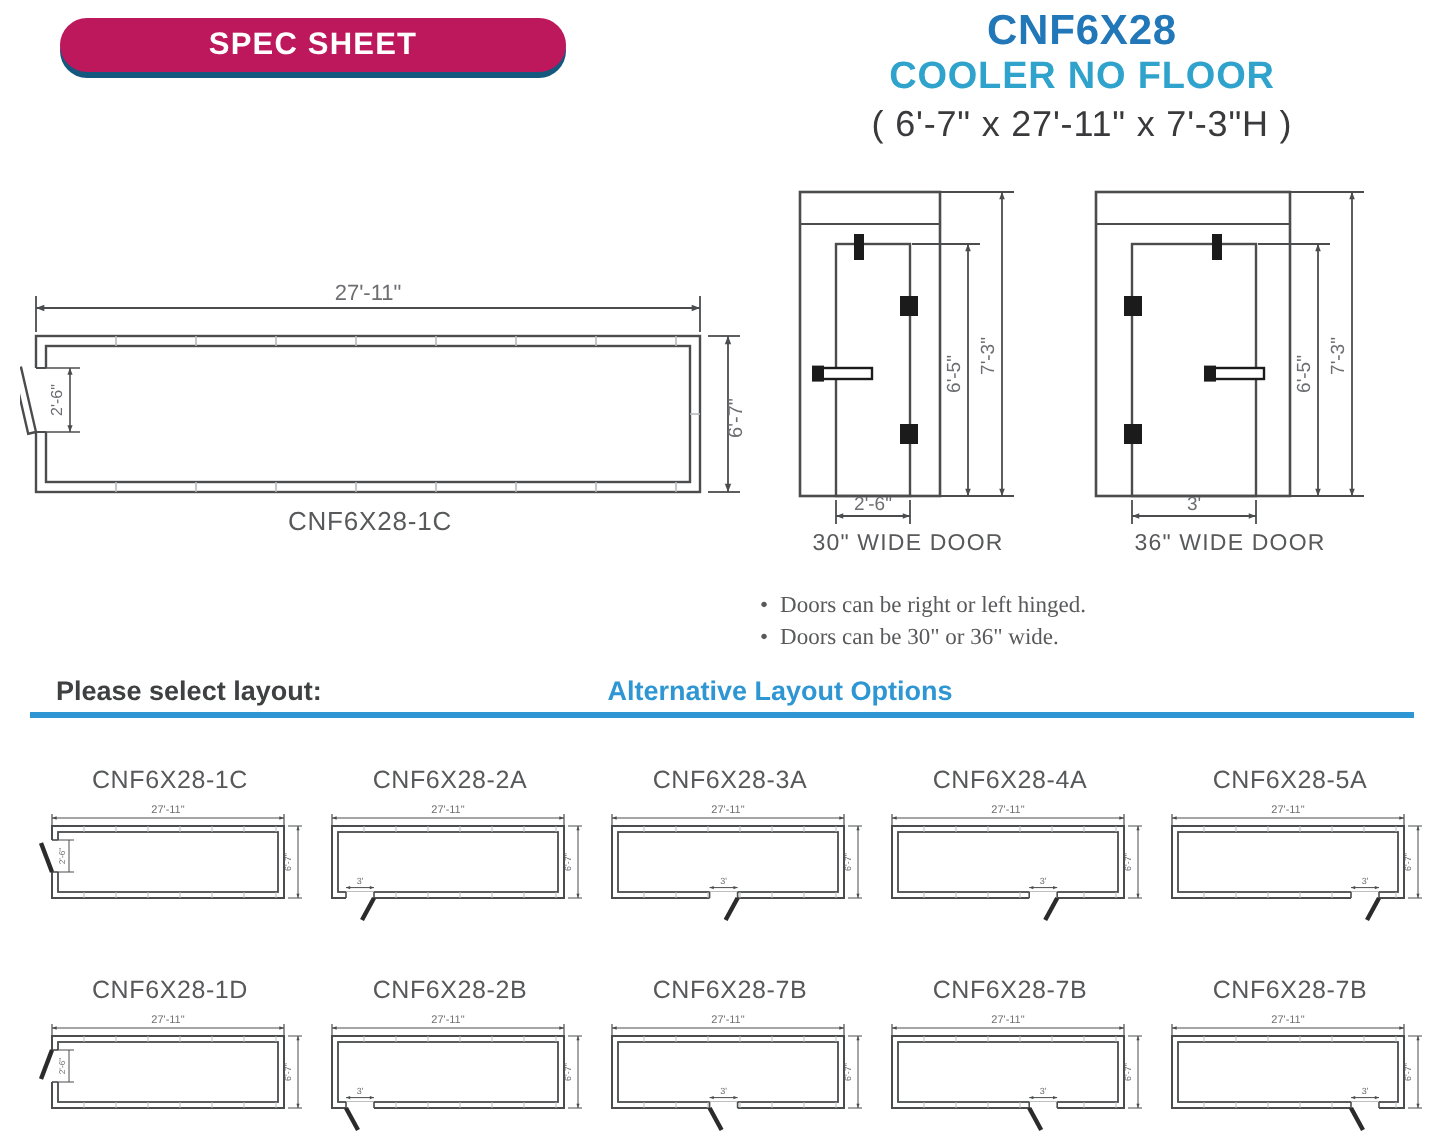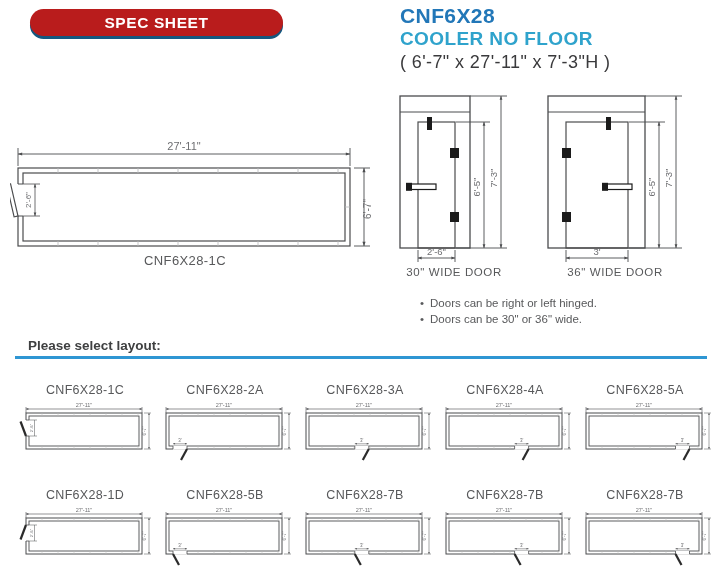--- a/index.html
+++ b/index.html
@@ -1,40 +1,40 @@
 <!DOCTYPE html>
 <html><head>
 <meta charset="utf-8">
 <style>
   html,body{margin:0;padding:0;background:#fff;}
   .page{position:relative;width:722px;height:569px;background:#ffffff;
         font-family:"Liberation Sans",sans-serif;overflow:hidden;}
 
   .badge{position:absolute;left:30px;top:9px;width:253px;height:27px;
-         background:#b91c1c;border-radius:14px;box-shadow:0 3px 0 #14577f;
+         background:#be185d;border-radius:14px;box-shadow:0 3px 0 #14577f;
          display:flex;align-items:center;justify-content:center;}
   .badge span{color:#fff;font-weight:bold;font-size:15.5px;letter-spacing:.6px;}
 
-  .header{position:absolute;left:400px;top:4px;width:282px;line-height:1.16;}
+  .header{position:absolute;left:400px;top:4px;width:282px;text-align:center;line-height:1.16;}
   .header .model{color:#2277b8;font-size:21px;font-weight:bold;letter-spacing:.4px;}
   .header .product{color:#2fa3cc;font-size:19px;font-weight:bold;letter-spacing:.4px;}
   .header .size{color:#3a3a3c;font-size:18px;font-weight:normal;letter-spacing:.4px;margin-top:2px;}
 
   .plan-svg{position:absolute;left:10px;top:140px;}
   .plan-label{position:absolute;left:10px;top:253px;width:350px;text-align:center;
               color:#58595b;font-size:13px;letter-spacing:.4px;}
 
   .door-svg-30{position:absolute;left:398px;top:90px;}
   .door-svg-36{position:absolute;left:546px;top:90px;}
   .door-label{position:absolute;top:266px;text-align:center;color:#58595b;
               font-size:11.5px;letter-spacing:.6px;}
   .door-label-30{left:398px;width:112px;}
   .door-label-36{left:546px;width:138px;}
 
-  .notes{position:absolute;left:420px;top:295px;color:#58595b;font-size:11.5px;line-height:16px;}
+  .notes{position:absolute;left:380px;top:295px;color:#58595b;font-size:11.5px;line-height:16px;font-family:Liberation Serif, serif;}
   .note .bullet{margin-right:6px;}
 
   .prompt{position:absolute;left:28px;top:338px;color:#3f4041;font-size:13.5px;font-weight:bold;}
   .alt-heading{position:absolute;left:240px;top:338px;width:300px;text-align:center;
                color:#2e96d3;font-size:13.5px;font-weight:bold;}
   .blue-rule{position:absolute;left:15px;top:356px;width:692px;height:2.5px;background:#2e96d3;}
 
   #layout-grid{position:absolute;left:15px;top:383px;width:700px;
                display:grid;grid-template-columns:repeat(5,140px);grid-auto-rows:89px;row-gap:16px;}
   .thumb-cell{display:flex;flex-direction:column;align-items:center;cursor:pointer;}
@@ -163,20 +163,21 @@
   <div class="notes">
     <div class="note">
       <span class="bullet">•</span><span>Doors can be right or left hinged.</span>
     </div>
     <div class="note">
       <span class="bullet">•</span><span>Doors can be 30" or 36" wide.</span>
     </div>
   </div>
 
   <div class="prompt">Please select layout:</div>
+  <div class="alt-heading">Alternative Layout Options</div>
   <div class="blue-rule"></div>
 
   <div id="layout-grid">
       <div class="thumb-cell">
         <div class="thumb-label">CNF6X28-1C</div>
         <svg width="134" height="62" viewBox="0 0 134 62">
           <line x1="8" y1="7" x2="8" y2="13" stroke="#4b4c4e" stroke-width="0.6"></line>
           <line x1="124" y1="7" x2="124" y2="13" stroke="#4b4c4e" stroke-width="0.6"></line>
           <line x1="8" y1="9" x2="124" y2="9" stroke="#4b4c4e" stroke-width="0.6"></line>
           <path d="M0 0 L-2.3400000000000003 -0.9 L-2.3400000000000003 0.9 Z" transform="translate(8 9) rotate(180)" fill="#4b4c4e"></path>
@@ -413,21 +414,21 @@
           <line x1="8" y1="20" x2="11" y2="20" stroke="#4b4c4e" stroke-width="0.8"></line>
           <line x1="8" y1="36" x2="11" y2="36" stroke="#4b4c4e" stroke-width="0.8"></line>
           <line x1="8" y1="20" x2="2.5" y2="34.5" stroke="#2b2b2b" stroke-width="2.2"></line>
           <line x1="11" y1="20" x2="19" y2="20" stroke="#4b4c4e" stroke-width="0.5"></line>
           <line x1="11" y1="36" x2="19" y2="36" stroke="#4b4c4e" stroke-width="0.5"></line>
           <line x1="16.5" y1="20" x2="16.5" y2="36" stroke="#4b4c4e" stroke-width="0.5"></line>
           <text x="14.5" y="28" font-size="4.2" fill="#6d6e71" text-anchor="middle" transform="rotate(-90 14.5 28)">2'-6"</text>
         </svg>
       </div>
       <div class="thumb-cell">
-        <div class="thumb-label">CNF6X28-5B</div>
+        <div class="thumb-label">CNF6X28-2B</div>
         <svg width="134" height="62" viewBox="0 0 134 62">
           <line x1="8" y1="7" x2="8" y2="13" stroke="#4b4c4e" stroke-width="0.6"></line>
           <line x1="124" y1="7" x2="124" y2="13" stroke="#4b4c4e" stroke-width="0.6"></line>
           <line x1="8" y1="9" x2="124" y2="9" stroke="#4b4c4e" stroke-width="0.6"></line>
           <path d="M0 0 L-2.3400000000000003 -0.9 L-2.3400000000000003 0.9 Z" transform="translate(8 9) rotate(180)" fill="#4b4c4e"></path>
           <path d="M0 0 L-2.3400000000000003 -0.9 L-2.3400000000000003 0.9 Z" transform="translate(124 9) rotate(0)" fill="#4b4c4e"></path>
           <text x="66" y="6.5" font-size="5.5" fill="#6d6e71" text-anchor="middle">27'-11"</text>
           <rect x="8" y="13" width="116" height="36" fill="none" stroke="#4b4c4e" stroke-width="1"></rect>
           <rect x="11" y="16" width="110" height="30" fill="none" stroke="#4b4c4e" stroke-width="0.9"></rect>
           <line x1="24" y1="13" x2="24" y2="16" stroke="#b8b9bb" stroke-width="0.5"></line>

